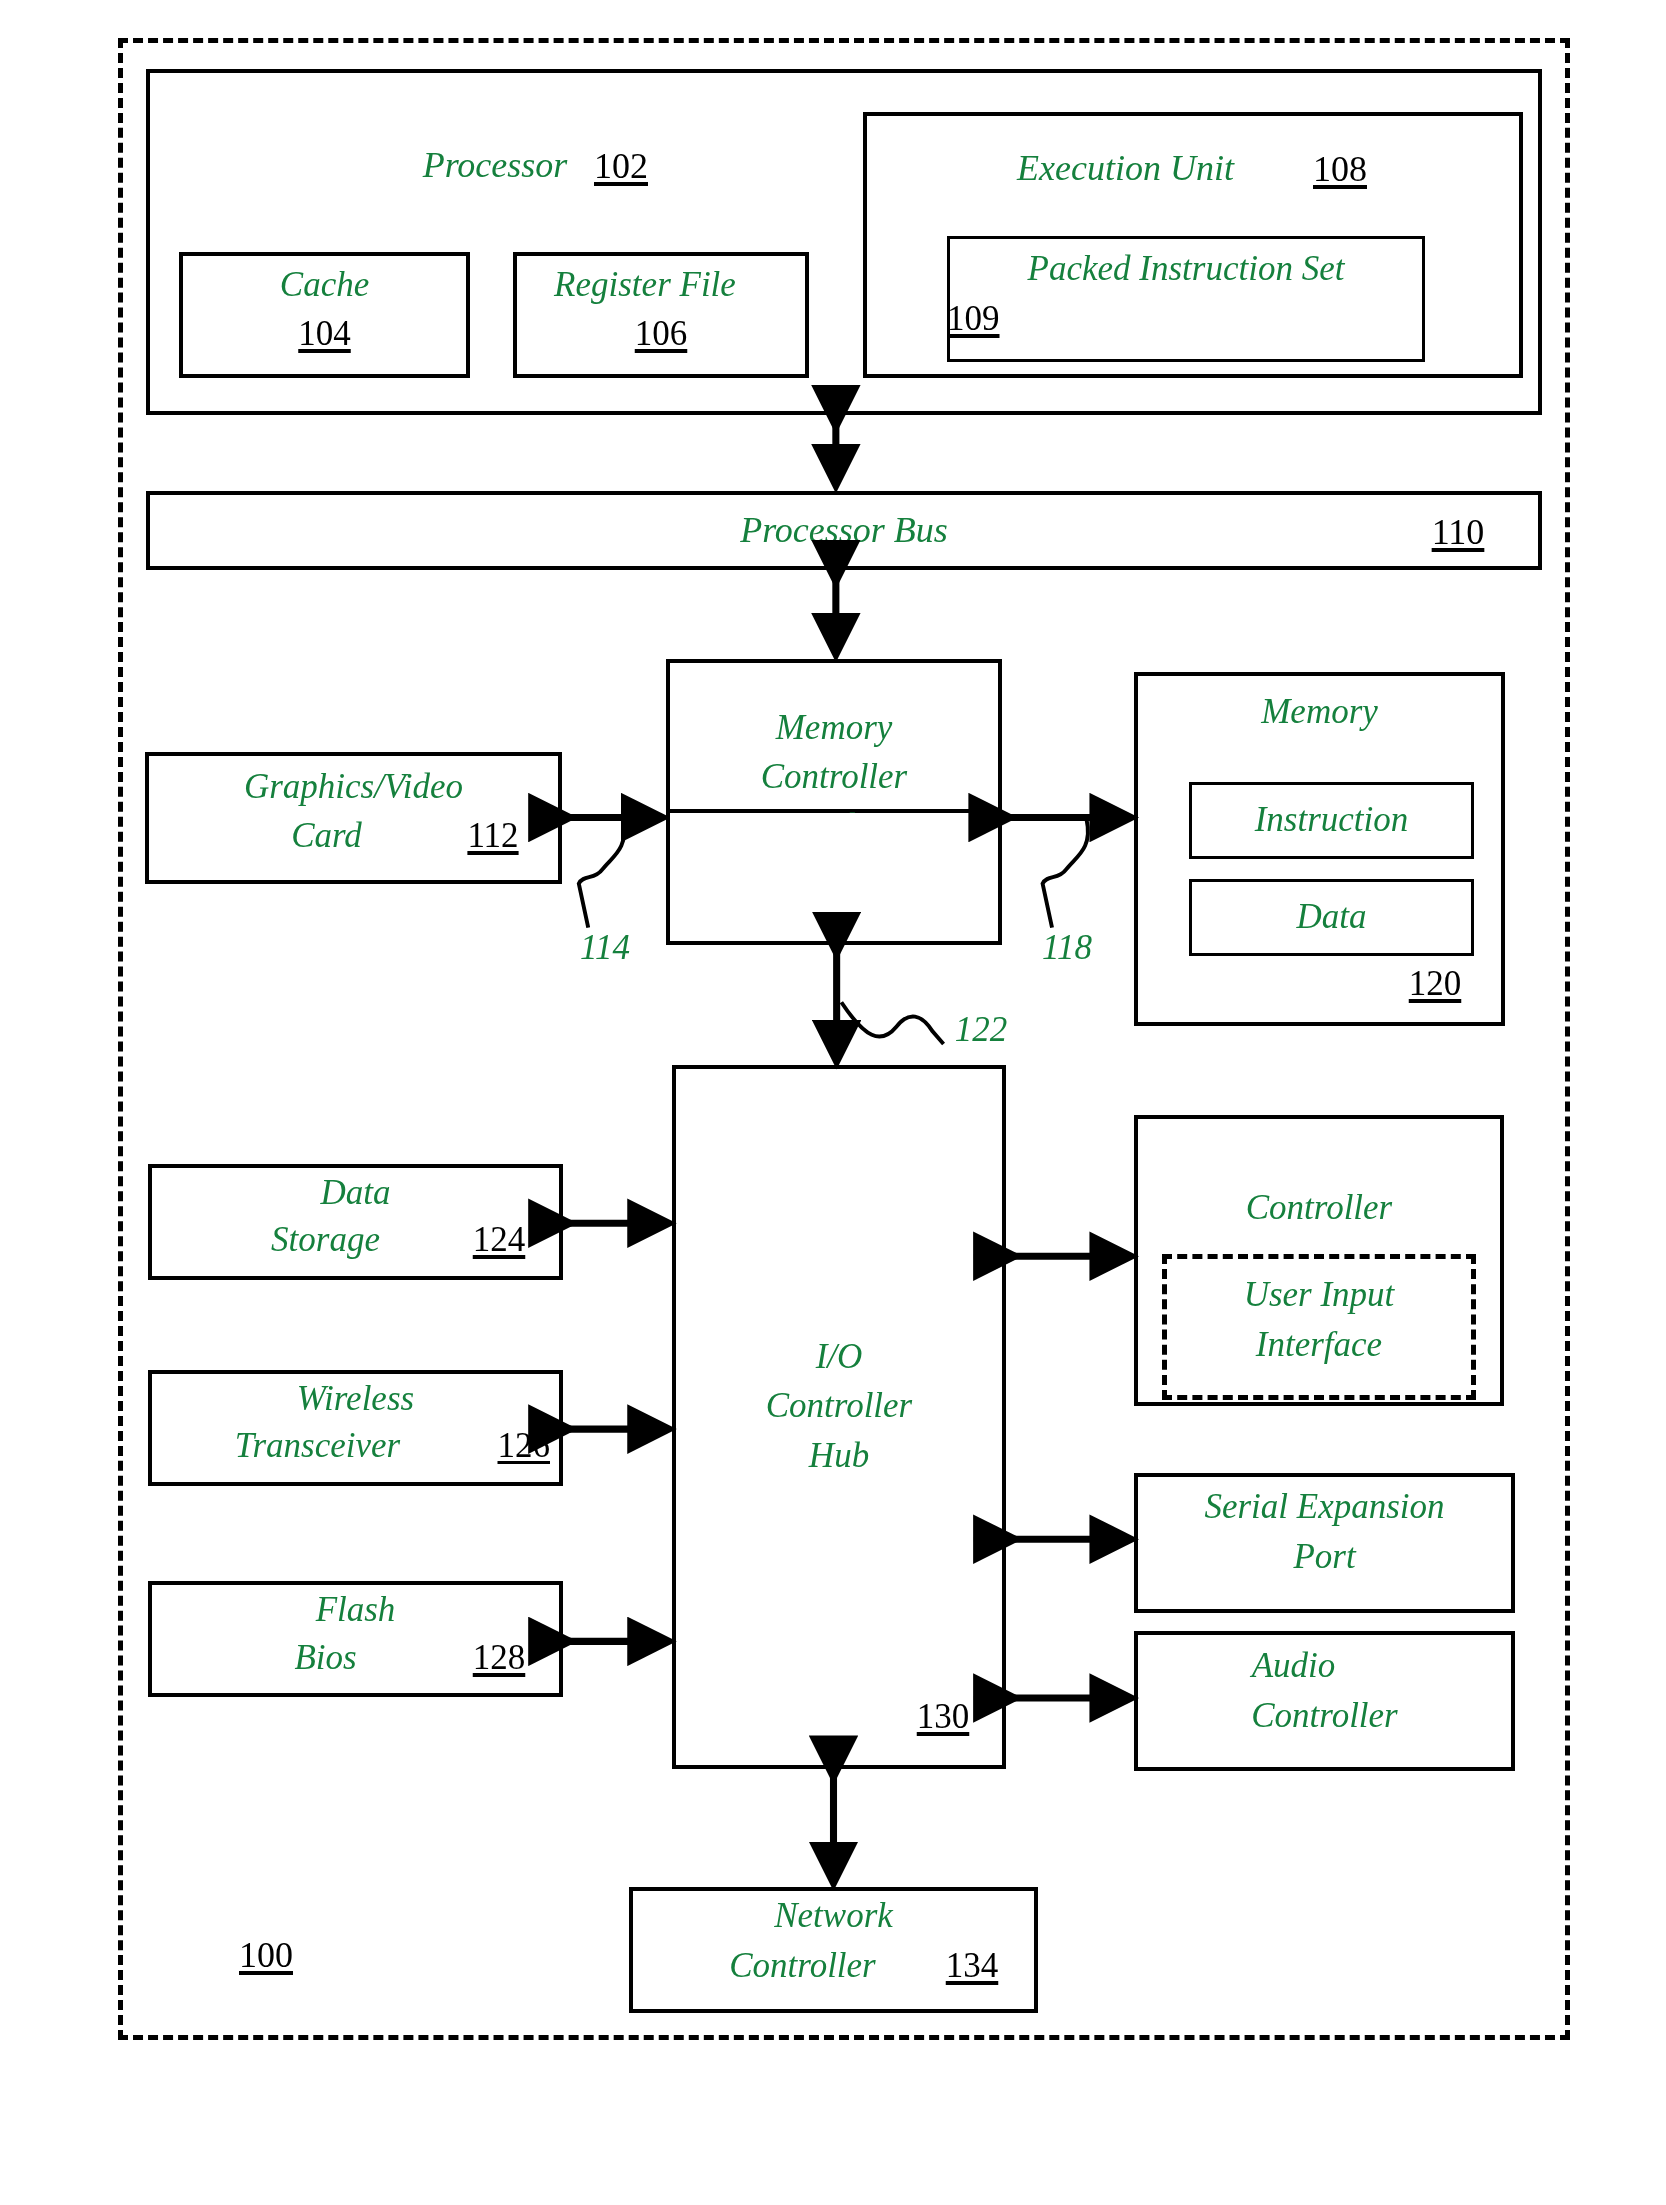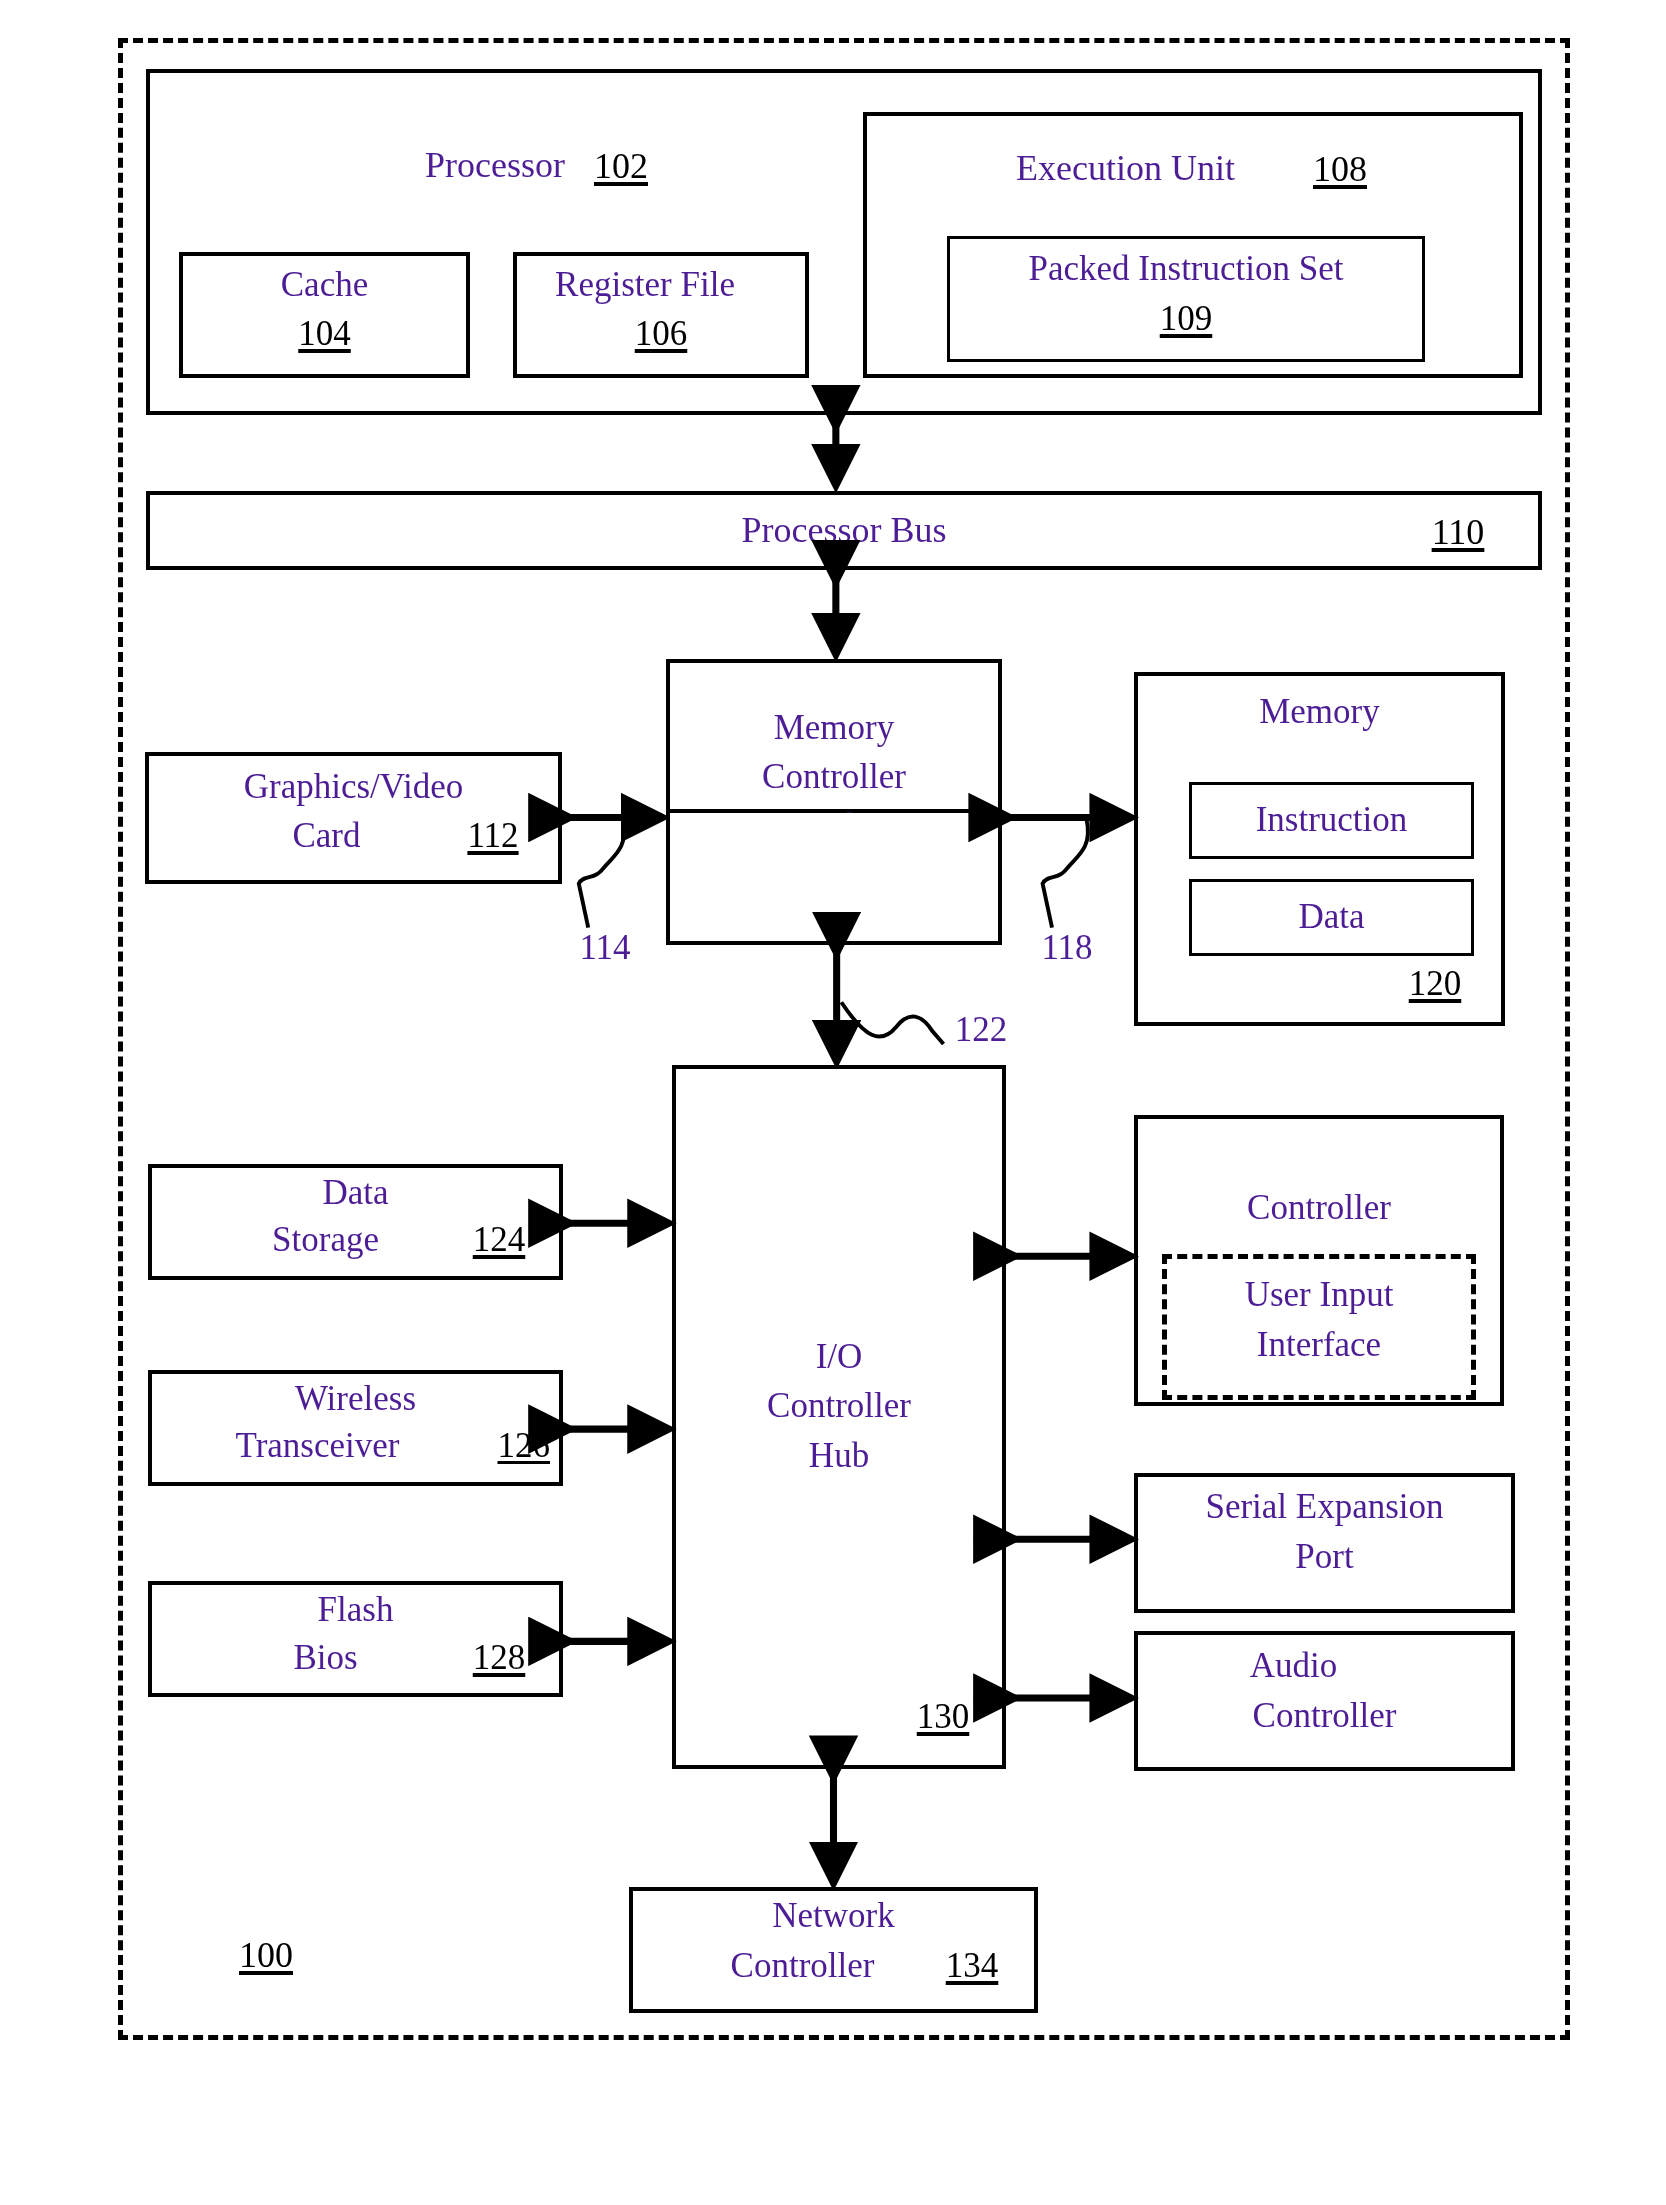--- a/index.html
+++ b/index.html
@@ -38,21 +38,22 @@
   }
   .box.thin   { border-width: 3.9px; }
   .box.dashed { border-style: dashed; border-width: 5.5px; }
 
   
   .lbl {
     position: absolute;
     box-sizing: border-box;
     line-height: 1.16;
     white-space: pre-line;
-    color: #4c1d95;
+    color: #15803d;
+    font-style: italic;
   }
   .center-blk {
     display: flex;
     align-items: center;
     justify-content: center;
     text-align: center;
   }
   .num {
     position: absolute;
     text-decoration: underline;
@@ -93,21 +94,21 @@
   <div class="box" style="left:513px; top:252px; width:296px; height:126px;"></div>
   <div class="lbl s-lg center-blk" style="left:513px; top:261px; width:264px; height:49px;">Register File</div>
   <div class="num s-lg" style="left:513px; top:314px; width:296px; text-align:center;">106</div>
 
   <div class="box" style="left:863px; top:112px; width:660px; height:266px;"></div>
   <div class="lbl s-xl" style="left:937px; top:148px; width:377px; text-align:center;">Execution Unit</div>
   <div class="num s-xl" style="left:1281px; top:148px; width:118px; text-align:center;">108</div>
 
   <div class="box thin" style="left:947px; top:236px; width:478px; height:126px;"></div>
   <div class="lbl s-lg center-blk" style="left:947px; top:245px; width:478px; height:49px;">Packed Instruction Set</div>
-  <div class="num s-lg" style="left:947px; top:299px; width:478px; text-align:center;">109</div>
+  <div class="num s-lg" style="left:947px; top:299px; width:478px; ">109</div>
 
   <div class="box" style="left:146px; top:491px; width:1396px; height:79px;"></div>
   <div class="lbl s-xl center-blk" style="left:146px; top:491px; width:1396px; height:79px;">Processor Bus</div>
   <div class="num s-xl" style="left:1407px; top:511px; width:102px; text-align:center;">110</div>
 
   <div class="box" style="left:145px; top:752px; width:417px; height:132px;"></div>
   <div class="lbl s-lg" style="left:145px; top:767px; width:417px; text-align:center;">Graphics/Video</div>
   <div class="lbl s-lg" style="left:118px; top:816px; width:417px; text-align:center;">Card</div>
   <div class="num s-lg" style="left:442px; top:816px; width:102px; text-align:center;">112</div>
 

